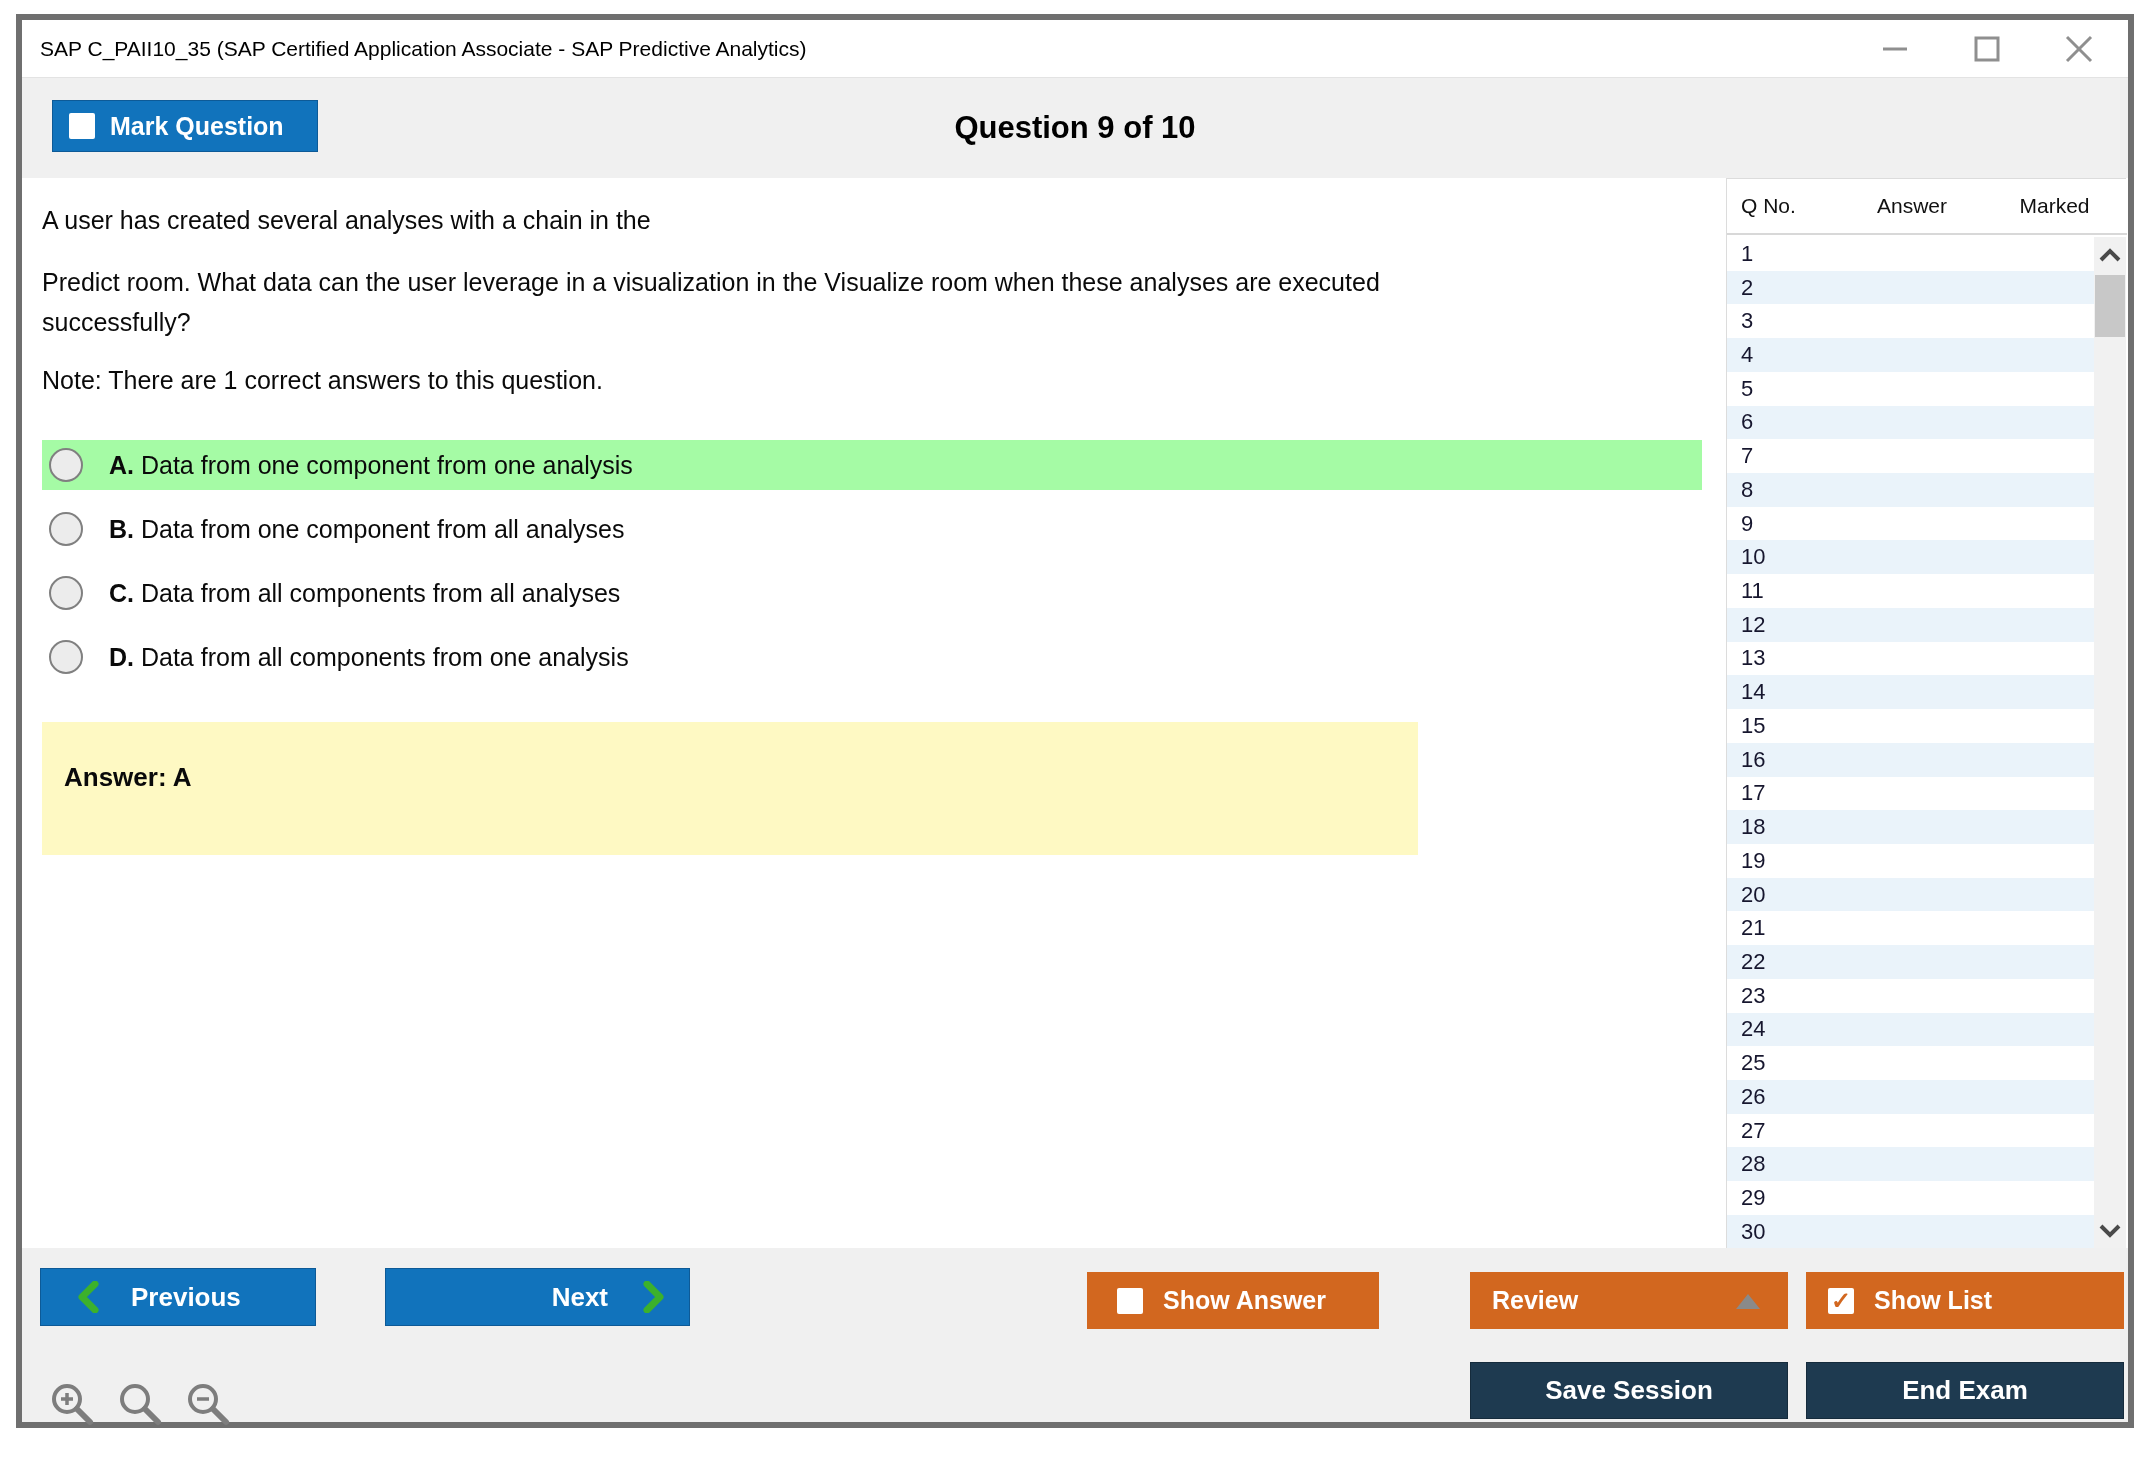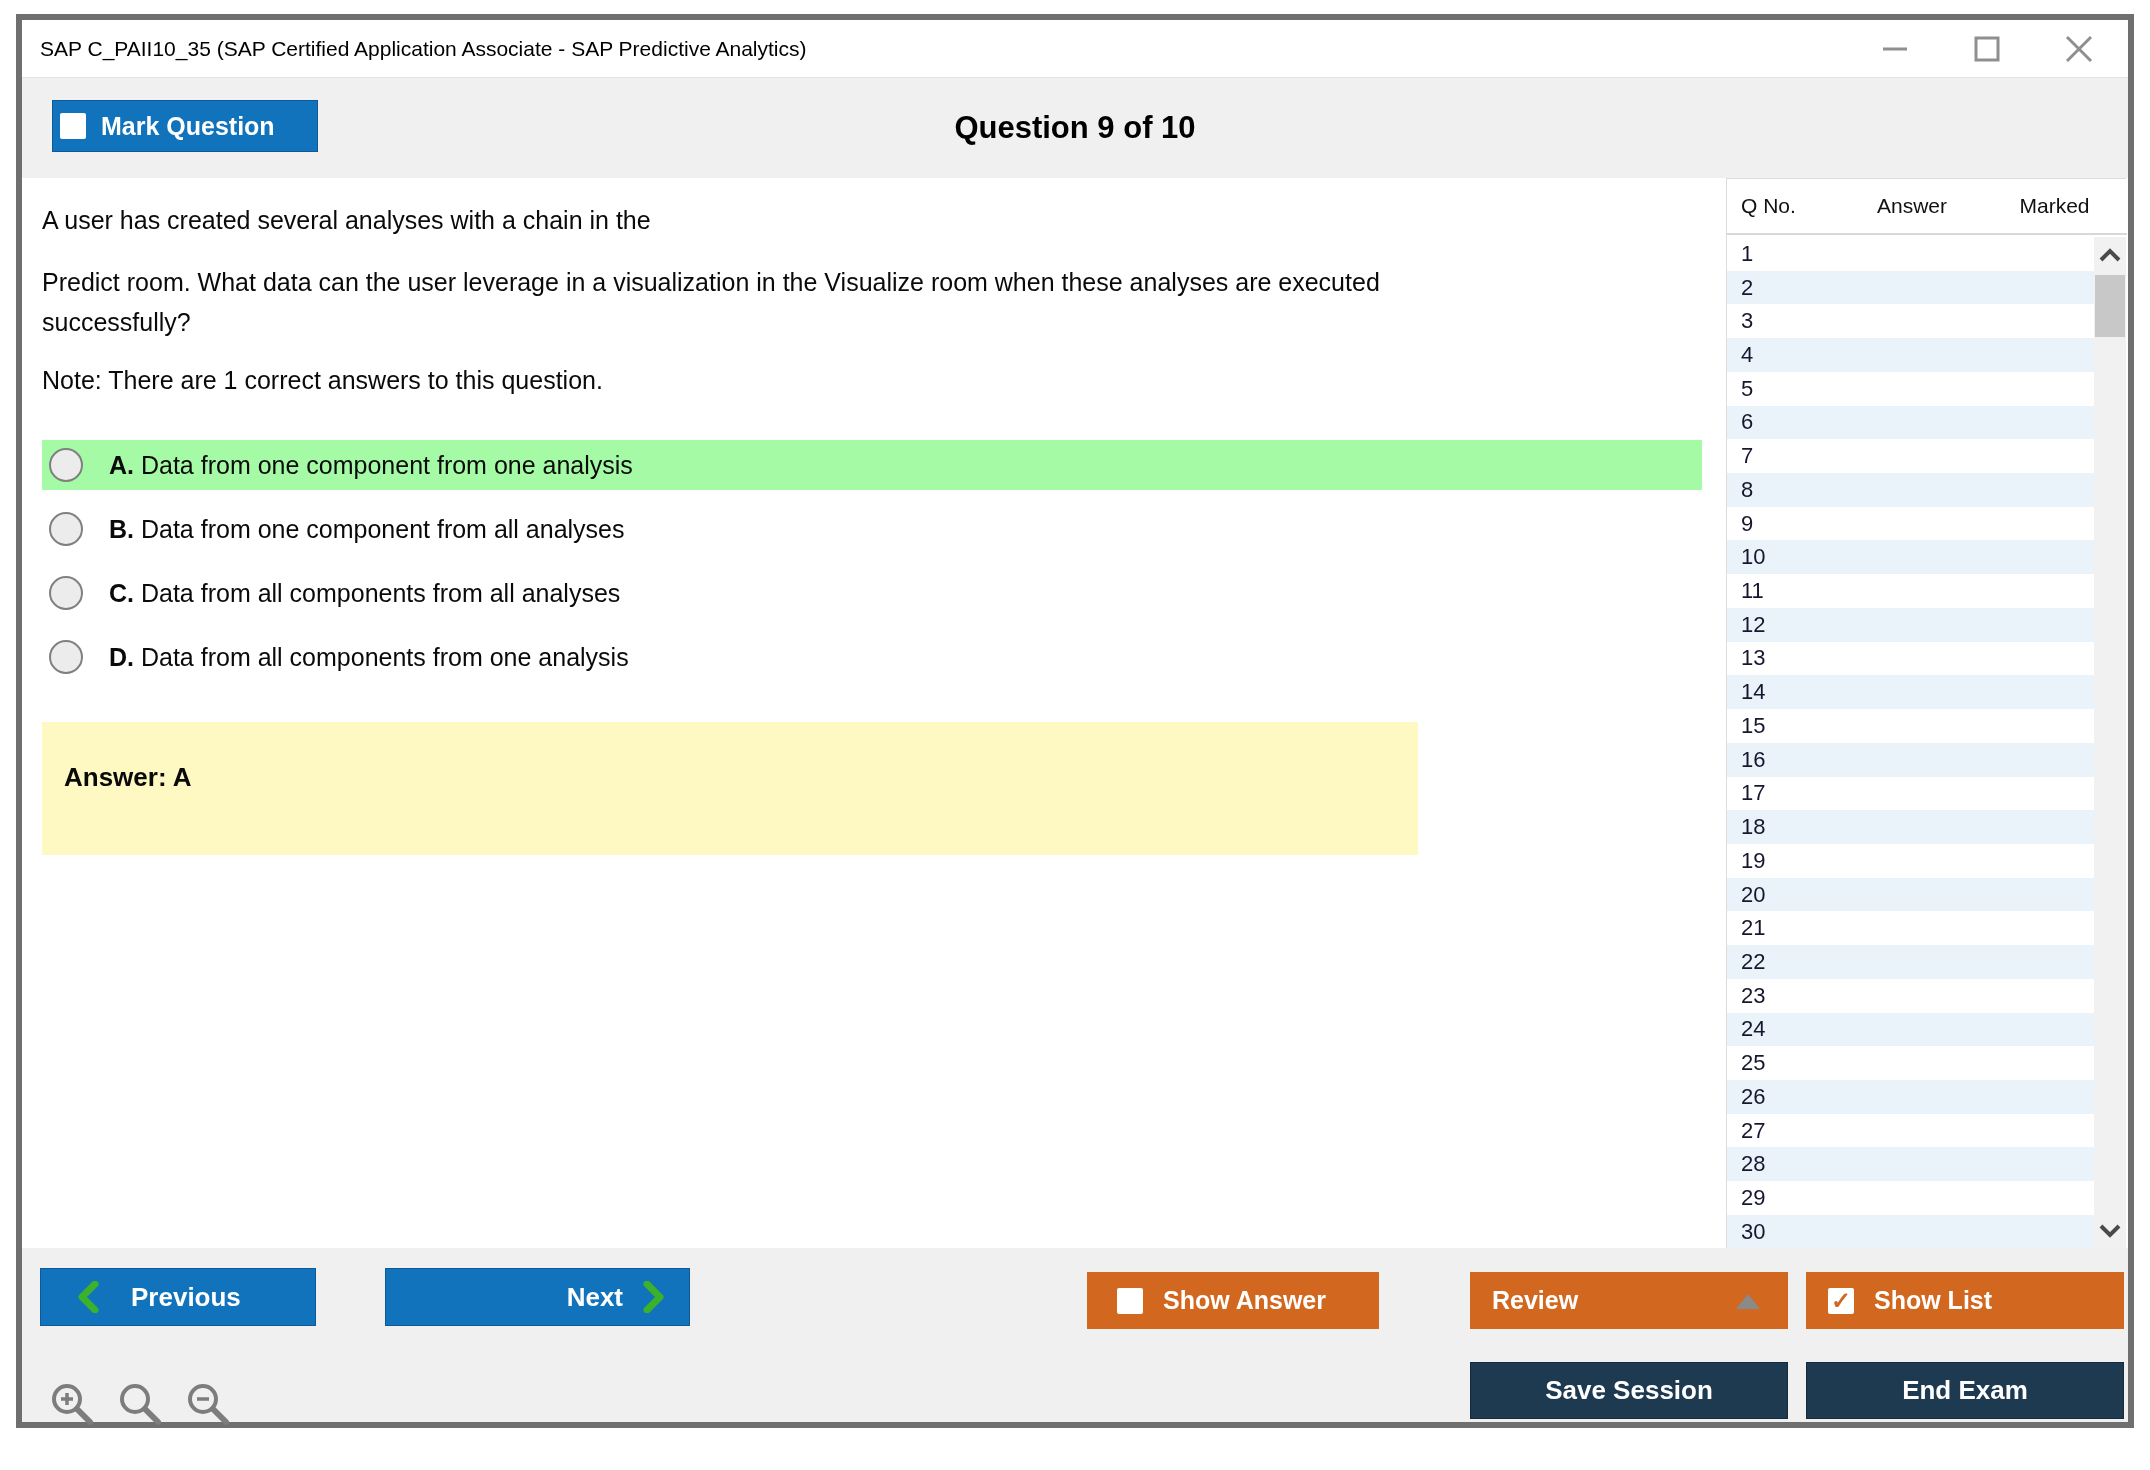--- a/index.html
+++ b/index.html
@@ -12,21 +12,21 @@
   
   .titlebar { position:absolute; left:0; top:0; width:2106px; height:58px; background:#ffffff;
               border-bottom:1px solid #e3e3e3; display:flex; align-items:center; }
   .title-text { margin-left:18px; font-size:21px; color:#000; }
   .win-controls { position:absolute; right:34px; top:0; height:58px; display:flex; align-items:center; gap:62px; }
   .win-btn { width:30px; height:30px; display:flex; align-items:center; justify-content:center; cursor:pointer; }
 
   
   .header-band { position:absolute; left:0; top:58px; width:2106px; height:100px; background:#f0f0f0; }
   .mark-btn { position:absolute; left:30px; top:22px; width:266px; height:52px; background:#1173bc;
-              border:1px solid #0d5a97; display:flex; align-items:center; padding-left:7px; gap:15px; cursor:pointer; }
+              border:1px solid #0d5a97; display:flex; align-items:center; padding-left:16px; gap:15px; cursor:pointer; }
   .checkbox { width:26px; height:26px; background:#ffffff; border-radius:2px; flex:0 0 auto;
               display:flex; align-items:center; justify-content:center; }
   .mark-btn .label, .footer-orange .label { color:#ffffff; font-size:25px; font-weight:bold; }
   .q-counter { position:absolute; left:0; top:0; width:2106px; height:100px; display:flex;
                align-items:center; justify-content:center; font-size:31px; font-weight:bold; color:#000; }
 
   
   .content { position:absolute; left:0; top:158px; width:2106px; height:1070px; background:#ffffff; }
   .question-area { position:absolute; left:0; top:0; width:1702px; height:1070px; }
   .q-para { position:absolute; left:20px; font-size:25px; color:#0a0a0a; line-height:40px; }
@@ -60,21 +60,21 @@
   .scrollbar { position:absolute; right:0; top:58px; width:32px; height:1012px; background:#f1f1f1; }
   .sb-btn { position:absolute; left:0; width:32px; height:36px; display:flex; align-items:center; justify-content:center; cursor:pointer; }
   .sb-up { top:0; } .sb-down { bottom:0; }
   .sb-thumb { position:absolute; left:1px; top:38px; width:30px; height:62px; background:#c8c8c8; cursor:pointer; }
 
   
   .bottom-bar { position:absolute; left:0; top:1228px; width:2106px; height:174px; background:#f0f0f0; }
   .nav-btn { position:absolute; top:20px; height:58px; background:#1173bc; border:1px solid #0d5a97;
              display:flex; align-items:center; color:#ffffff; font-size:26px; font-weight:bold; cursor:pointer; }
   .prev-btn { left:18px; width:276px; justify-content:flex-start; padding-left:36px; gap:32px; }
-  .next-btn { left:363px; width:305px; justify-content:flex-end; padding-right:24px; gap:20px; }
+  .next-btn { left:363px; width:305px; justify-content:flex-end; padding-right:24px; gap:35px; }
 
   .footer-orange { position:absolute; top:24px; height:57px; background:#d2671f;
                    display:flex; align-items:center; padding-left:22px; gap:20px; cursor:pointer; }
   .show-answer-btn { left:1065px; width:292px;padding-left:30px; }
   .review-btn { left:1448px; width:318px; }
   .show-list-btn { left:1784px; width:318px; }
   .review-btn .label { font-weight:bold; }
   .tri-up { position:absolute; right:28px; top:22px; width:0; height:0;
             border-left:12px solid transparent; border-right:12px solid transparent;
             border-bottom:15px solid #8a8a8a; }

